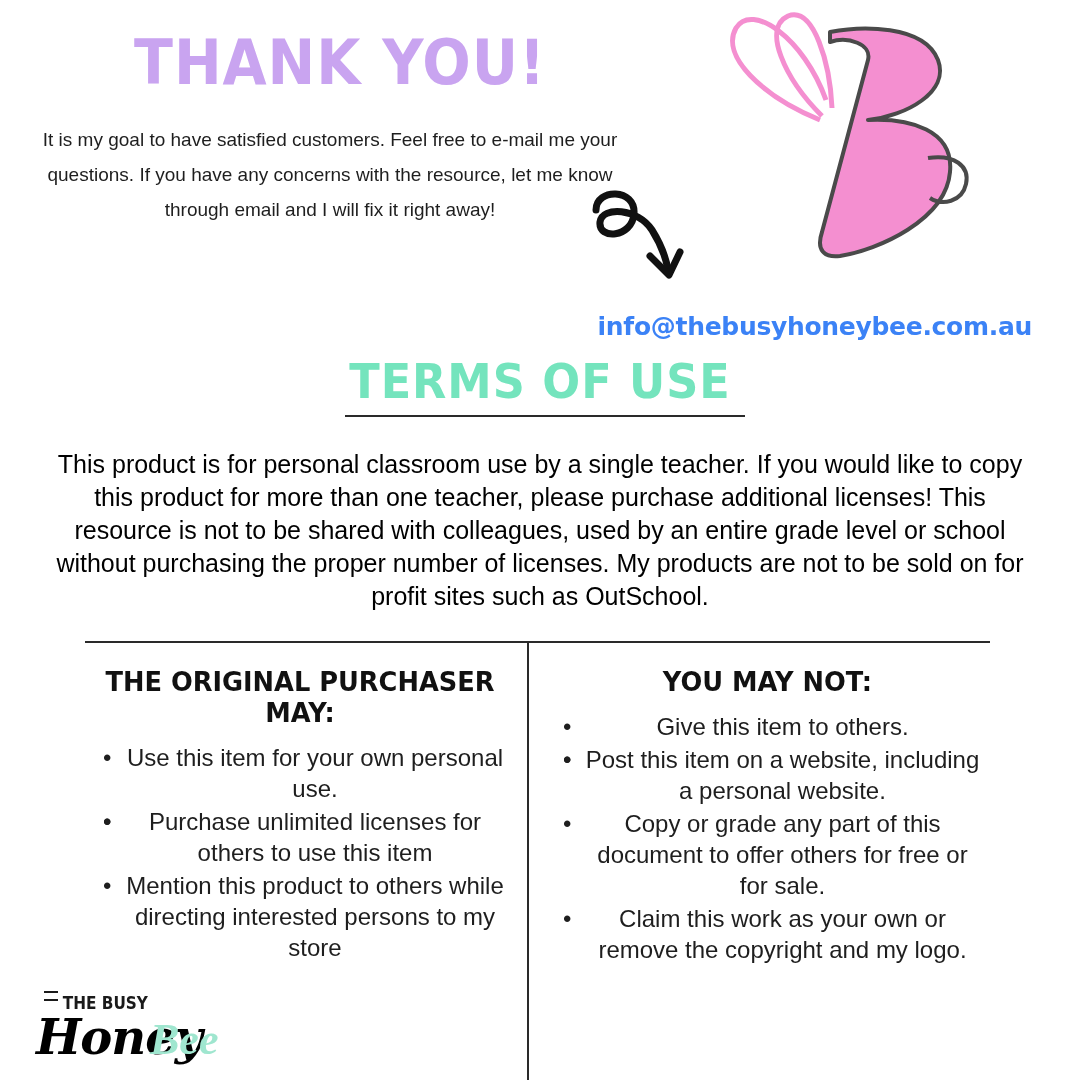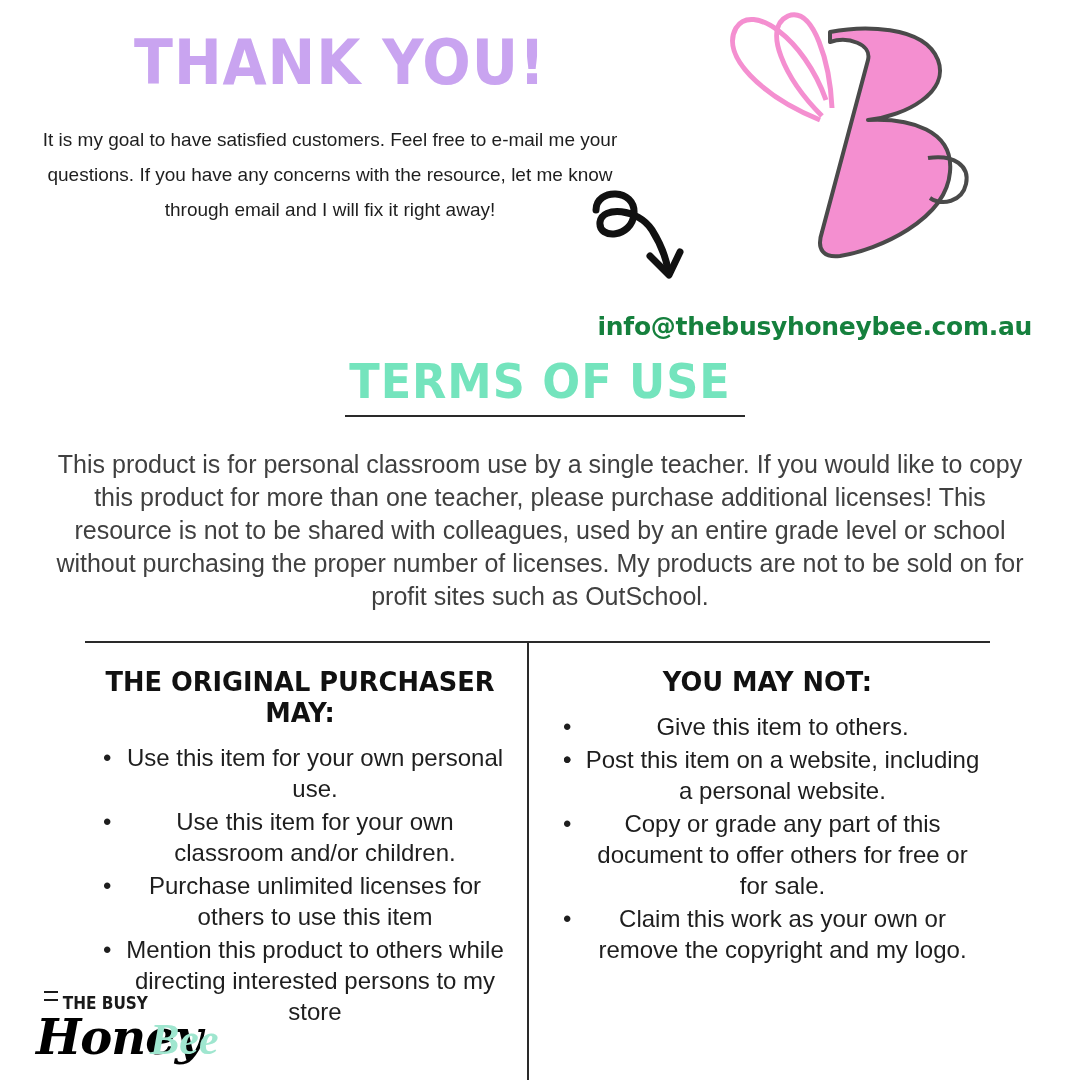--- a/index.html
+++ b/index.html
@@ -61,21 +61,21 @@
   }
 
   
   .email {
     position: absolute;
     right: 48px;
     top: 312px;
     font-family: "DejaVu Sans", sans-serif;
     font-weight: bold;
     font-size: 25px;
-    color: #15803d;
+    color: #3b82f6;
     letter-spacing: -0.3px;
   }
 
   
   .terms-title {
     position: absolute;
     left: 0;
     top: 353px;
     width: 1080px;
     text-align: center;
@@ -96,21 +96,21 @@
   }
 
   .terms-body {
     position: absolute;
     left: 50px;
     top: 448px;
     width: 980px;
     text-align: center;
     font-size: 25px;
     line-height: 33px;
-    color: #404040;
+    color: #000000;
   }
 
   
   .hr-top {
     position: absolute;
     left: 85px;
     top: 641px;
     width: 905px;
     height: 2px;
     background: #2a2a2a;
@@ -255,21 +255,21 @@
 <div class="terms-underline"></div>
 <div class="terms-body">This product is for personal classroom use by a single teacher. If you would like to copy this product for more than one teacher, please purchase additional licenses! This resource is not to be shared with colleagues, used by an entire grade level or school without purchasing the proper number of licenses. My products are not to be sold on for profit sites such as OutSchool.</div>
 
 <div class="hr-top"></div>
 <div class="v-divider"></div>
 
 <div class="col col-left">
   <h2>THE ORIGINAL PURCHASER MAY:</h2>
   <ul>
     <li><span class="bullet">•</span><span>Use this item for your own personal use.</span></li>
-    <li><span class="bullet">•</span><span>Use this item for your own classroom and/or children.</span></li>
+    <li><span class="bullet">•</span></li>
     <li><span class="bullet">•</span><span>Purchase unlimited licenses for others to use this item</span></li>
     <li><span class="bullet">•</span><span>Mention this product to others while directing interested persons to my store</span></li>
   </ul>
 </div>
 
 <div class="col col-right">
   <h2>YOU MAY NOT:</h2>
   <ul>
     <li><span class="bullet">•</span><span>Give this item to others.</span></li>
     <li><span class="bullet">•</span></li>

